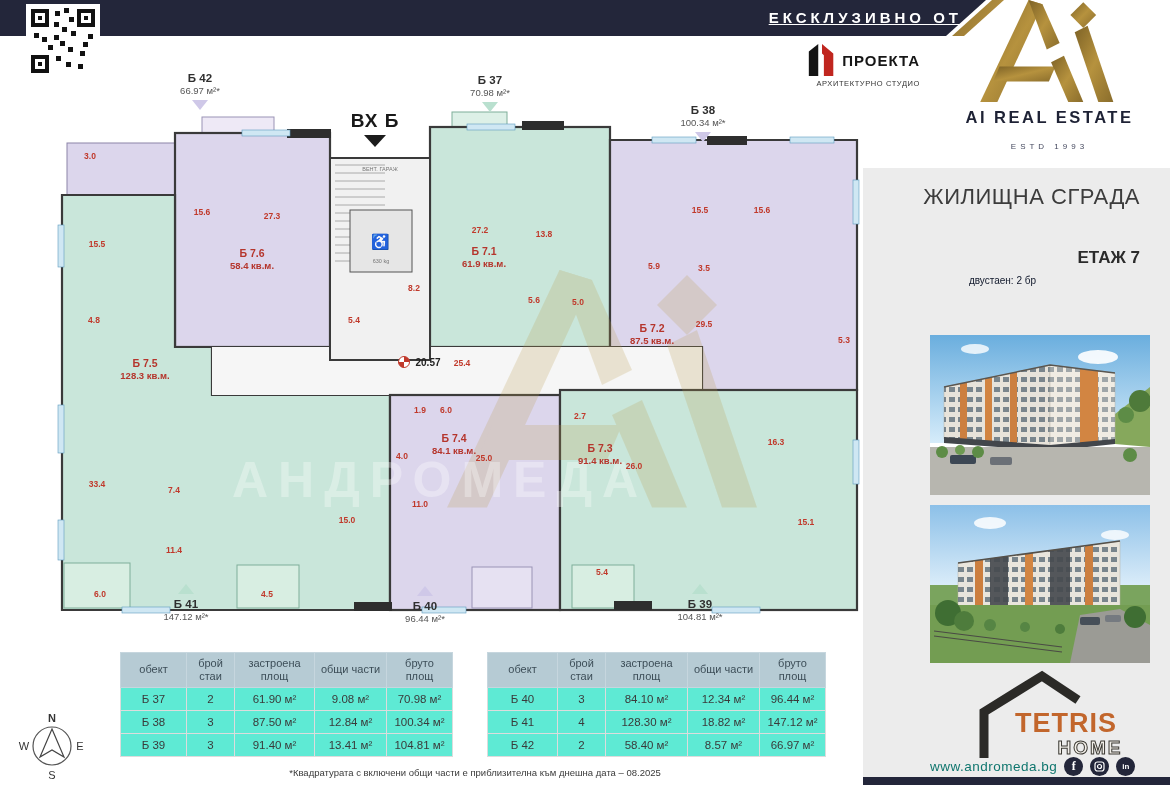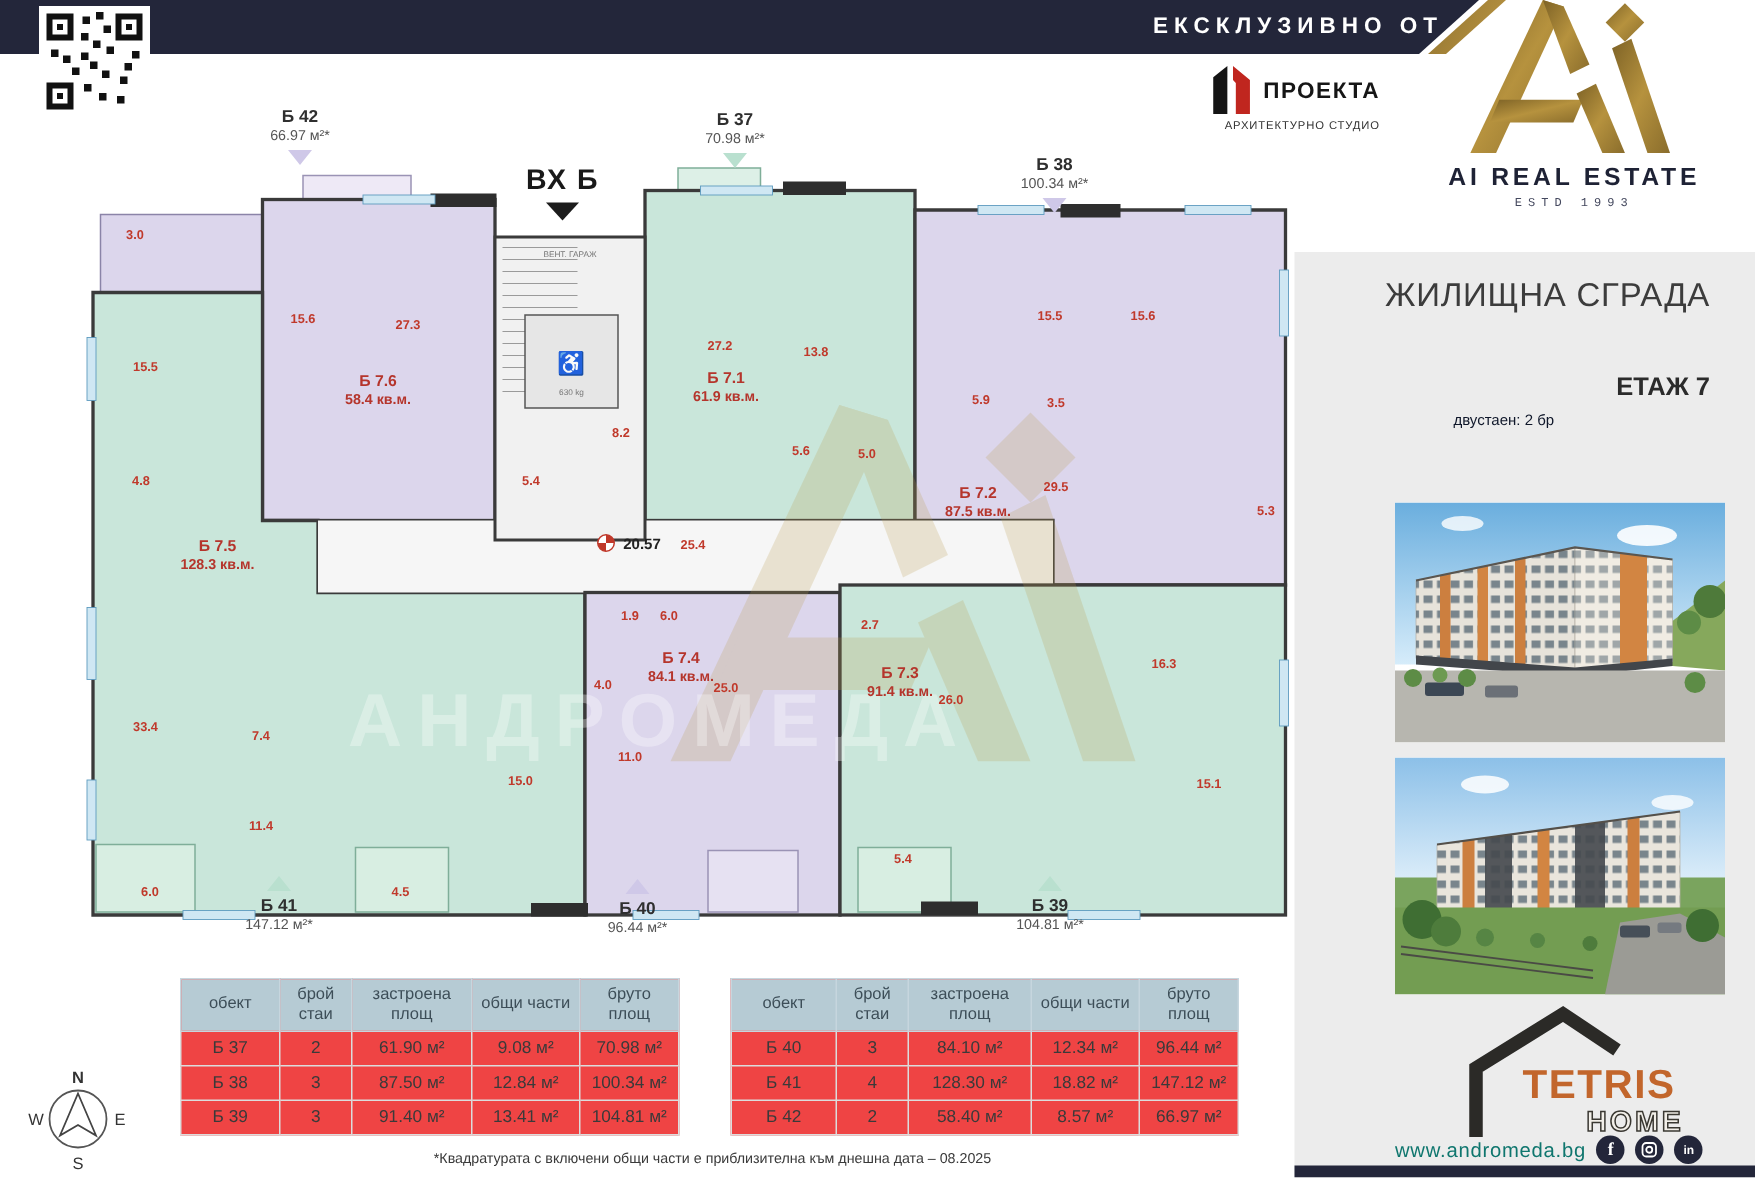--- a/index.html
+++ b/index.html
@@ -3,27 +3,27 @@
 <meta charset="utf-8">
 <style>
   html,body{margin:0;padding:0;}
   body{width:1170px;height:785px;position:relative;overflow:hidden;background:#fff;
        font-family:"Liberation Sans", sans-serif;}
   .abs{position:absolute;}
   
   .banner{left:0;top:0;width:1170px;height:36px;background:#23263a;
           clip-path:polygon(0 0,986px 0,946px 36px,0 36px);}
   .banner-text{left:0;top:9px;width:962px;text-align:right;color:#fff;
-               font-size:15px;font-weight:bold;letter-spacing:4px;}
+               font-size:15px;font-weight:bold;letter-spacing:4px;text-decoration:underline;}
   .gold-stripe{left:940px;top:0;width:70px;height:36px;background:linear-gradient(120deg,#8a6d2c,#c09a45);
                clip-path:polygon(52px 0,64px 0,24px 36px,12px 36px);}
   
   .logo-block{left:947px;top:0;width:205px;height:150px;text-align:center;}
   .brand-name{color:#1e2235;font-size:16.5px;font-weight:bold;letter-spacing:2.5px;margin-top:2px;}
-  .brand-estd{color:#44485e;font-size:8px;letter-spacing:4px;margin-top:3px;font-family:Liberation Mono, monospace;}
+  .brand-estd{color:#44485e;font-size:8px;letter-spacing:4px;margin-top:15px;}
   
   .arch{left:795px;top:44px;width:125px;text-align:right;}
   .arch-row{display:flex;align-items:center;justify-content:flex-end;gap:5px;}
   .arch-name{font-size:15px;font-weight:bold;color:#161616;letter-spacing:1px;}
   .arch-tag{font-size:7.5px;color:#333;letter-spacing:.6px;margin-top:3px;}
   
   .right-panel{left:863px;top:168px;width:307px;height:617px;background:#ececec;}
   .navy-strip{left:863px;top:777px;width:307px;height:8px;background:#23263a;}
   .sb-text{left:865px;top:184px;width:275px;text-align:right;}
   .sb-type{font-size:22px;font-weight:300;color:#3c3c3c;letter-spacing:.5px;}
@@ -43,21 +43,21 @@
   .tdown-lav{border-top:10px solid #cfc8e8;}
   .tdown-mint{border-top:10px solid #b9e0cf;}
   .tup-lav{border-bottom:10px solid #cfc8e8;}
   .tup-mint{border-bottom:10px solid #b9e0cf;}
   
   .entrance{left:338px;top:110px;width:74px;text-align:center;z-index:6;}
   .elabel{font-size:19px;font-weight:bold;color:#191919;letter-spacing:1px;}
   .etri{width:0;height:0;border-left:11px solid transparent;border-right:11px solid transparent;
         border-top:12px solid #1c1c1c;margin:3px auto 0;}
   
-  table.area-table{position:absolute;border-collapse:collapse;background:#ef4444;text-align:center;z-index:5;}
+  table.area-table{position:absolute;border-collapse:collapse;background:#5eead4;text-align:center;z-index:5;}
   .area-table th{background:#b6cbd4;color:#3d4e58;font-weight:normal;font-size:11px;
                  padding:4px 3px;line-height:1.18;border:1px solid #c6d6de;}
   .area-table td{font-size:11.5px;color:#3a3a3a;padding:5px 3px;border:1px solid #dcdcdc;}
   .footnote{left:120px;top:767px;width:710px;text-align:center;font-size:9.5px;color:#3a3a3a;}
   svg text{font-family:"Liberation Sans", sans-serif;}
   .qr{left:26px;top:4px;z-index:3;}
 </style>
 </head>
 <body>
 

